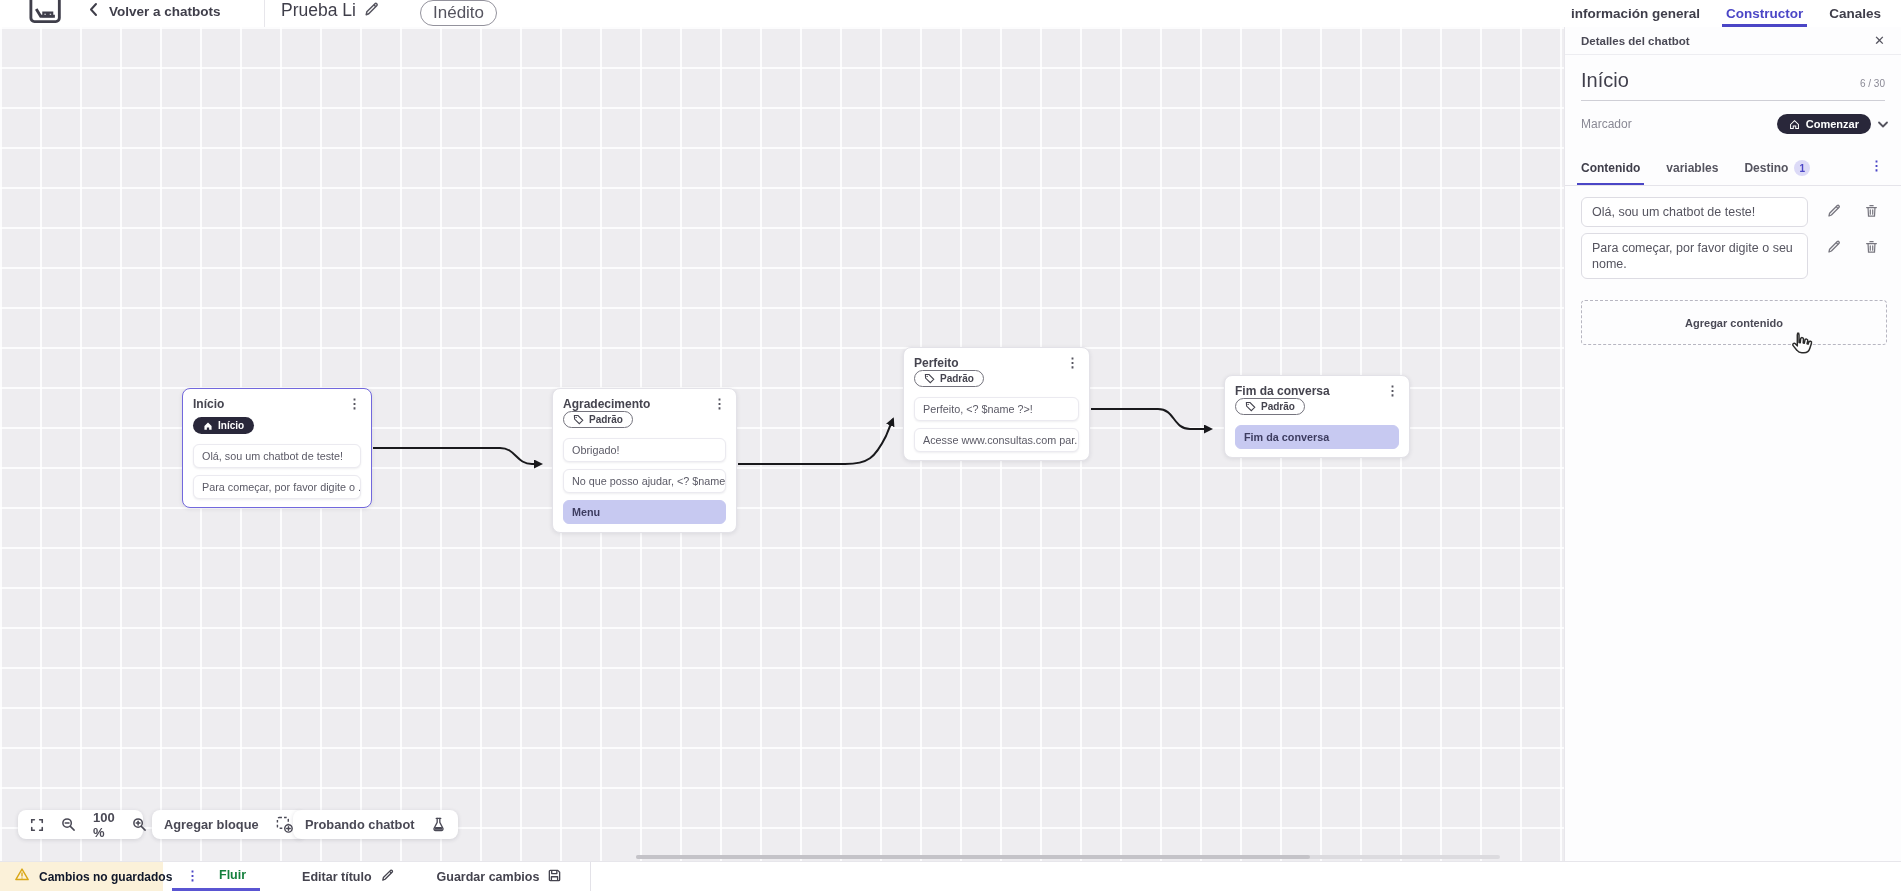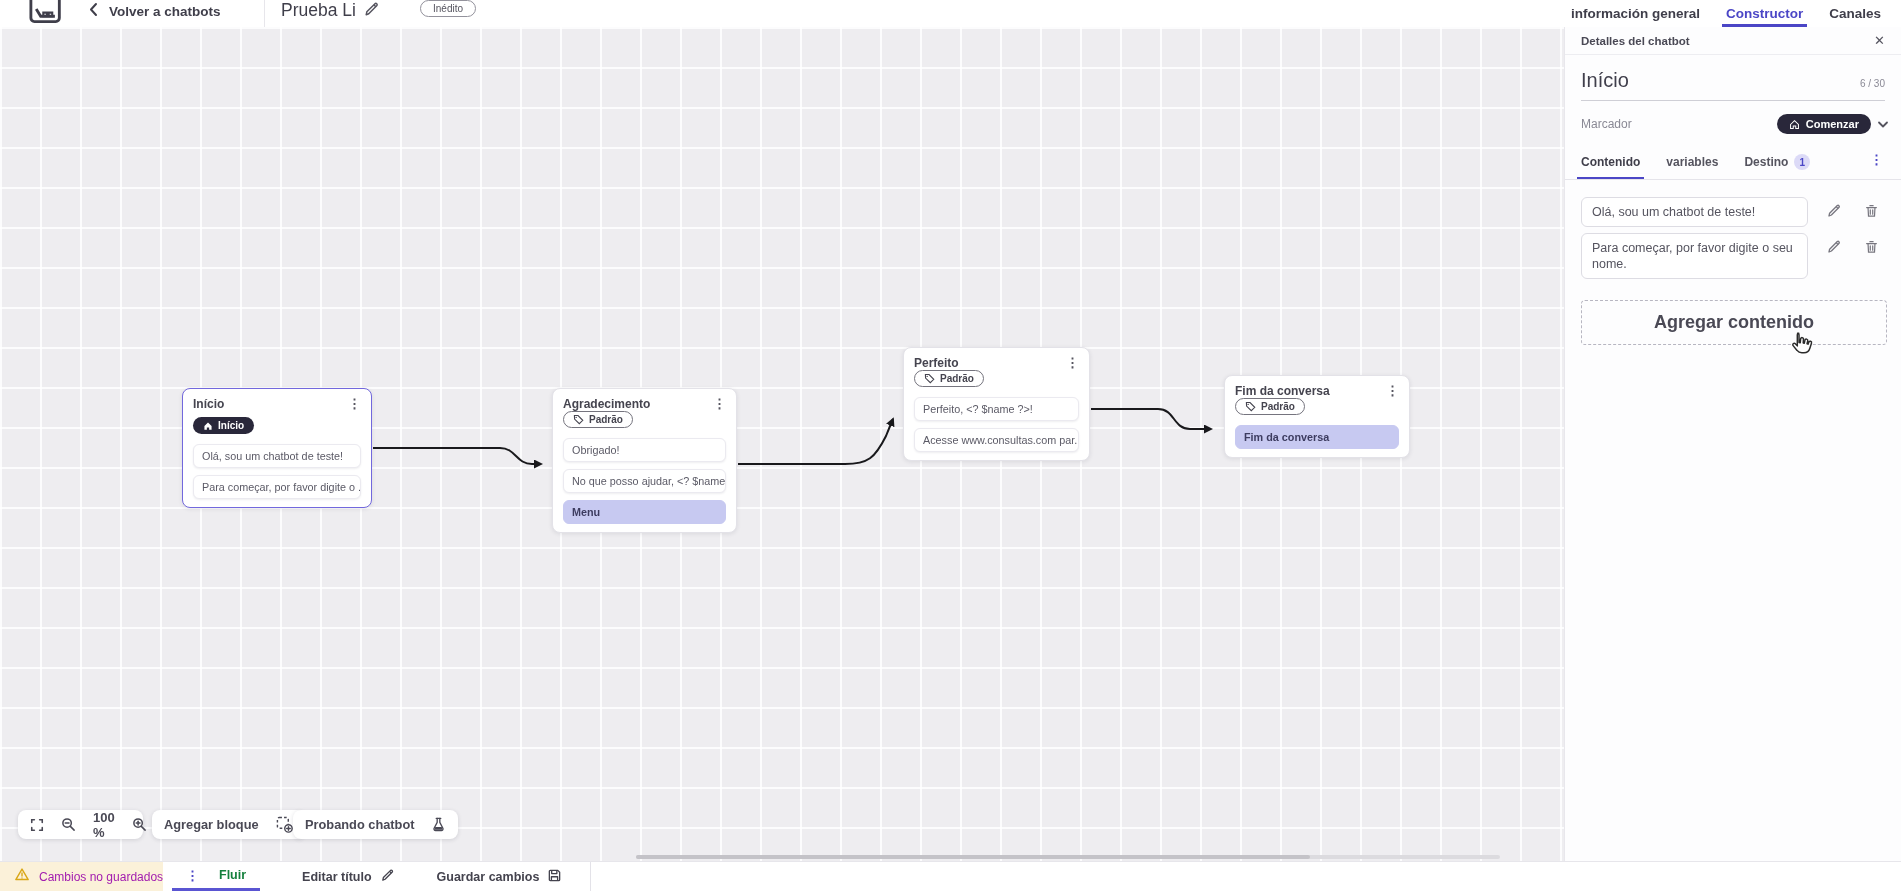--- a/index.html
+++ b/index.html
@@ -7,21 +7,21 @@
   .app { position:relative; width:1901px; height:891px; background:#fff; overflow:hidden; }
 
   
   .topbar { position:absolute; left:0; top:0; width:1901px; height:27px; background:#fff; z-index:30; }
   .logo { position:absolute; left:27px; top:-6px; width:38px; height:32px; color:#3f3e4a; }
   .back-btn { position:absolute; left:88px; top:2px; display:flex; align-items:center; gap:10px; color:#3f3e4a; cursor:pointer; }
   .back-label { font-size:13.5px; font-weight:700; color:#3f3e4a; }
   .topbar-divider { position:absolute; left:264px; top:0; width:1px; height:27px; background:#e7e6eb; }
   .bot-title { position:absolute; left:281px; top:0px; font-size:17.5px; font-weight:400; color:#3f3e4a; }
   .title-edit { position:absolute; left:363px; top:1px; color:#55545f; }
-  .status-pill { position:absolute; left:420px; top:0px; border:1px solid #93929c; border-radius:999px; padding:2px 12px; font-size:10px; color:#55545f; background:#fff; }
+  .status-pill { position:absolute; left:420px; top:0px; border:1px solid #93929c; border-radius:999px; padding:2px 12px; font-size:17px; color:#55545f; background:#fff; }
 
   .top-tabs { position:absolute; left:1571px; top:0; height:27px; display:flex; align-items:center; gap:26px; }
   .top-tab { font-size:13.5px; font-weight:700; color:#3f3e4a; cursor:pointer; position:relative; height:27px; display:flex; align-items:center; }
   .top-tab.active { color:#4b46c6; }
   .top-tab.active::after { content:""; position:absolute; left:-4px; right:-4px; bottom:0; height:3px; background:#4b46c6; }
 
   
   .canvas { position:absolute; left:0; top:27px; width:1564px; height:834px;
     background-color:#eeedf0;
     background-image:linear-gradient(to right, rgba(255,255,255,.85) 2px, transparent 2px),
@@ -63,43 +63,43 @@
   .block-name { font-size:20px; font-weight:400; color:#403f4c; }
   .char-counter { font-size:10px; color:#8a8995; }
   .name-underline { margin:8px 16px 0 16px; border-bottom:1px solid #cfcfd6; }
   .marker-row { display:flex; align-items:center; justify-content:space-between; padding:13px 12px 0 16px; }
   .marker-label { font-size:12px; color:#8a8995; }
   .marker-value-wrap { display:flex; align-items:center; gap:6px; }
   .marker-pill { display:inline-flex; align-items:flex-end; gap:6px; background:#29273a; color:#fff; border-radius:999px;
     padding:4px 12px; font-size:11px; font-weight:700; cursor:pointer; }
   .marker-chevron { color:#55545f; display:inline-flex; cursor:pointer; }
 
-  .panel-tabs { display:flex; align-items:center; margin-top:14px; padding:0 16px; border-bottom:1px solid #e5e4ea; position:relative; }
+  .panel-tabs { display:flex; align-items:center; margin-top:20px; padding:0 16px; border-bottom:1px solid #e5e4ea; position:relative; }
   .panel-tab { font-size:12px; font-weight:700; color:#55545f; padding:6px 0 9px 0; margin-right:26px; cursor:pointer; position:relative; display:flex; align-items:center; gap:6px; }
   .panel-tab.active { color:#3f3e4a; }
   .panel-tab.active::after { content:""; position:absolute; left:-4px; right:-4px; bottom:-1px; height:2.5px; background:#4b46c6; }
   .tab-badge { width:16px; height:16px; border-radius:50%; background:#dcdaf7; color:#4b46c6; font-size:10px; font-weight:700;
     display:inline-flex; align-items:center; justify-content:center; }
   .panel-tabs .kebab { position:absolute; right:18px; top:5px; color:#4b46c6; }
 
   .content-item { position:absolute; left:16px; display:flex; align-items:flex-start; }
   .content-box { width:227px; background:#fff; border:1px solid #dddce3; border-radius:6px; padding:6px 10px;
     font-size:12.5px; color:#55545f; line-height:1.28; cursor:text; }
   .content-actions { display:flex; align-items:center; gap:22px; margin-left:18px; margin-top:6px; color:#77767f; }
   .icon-btn { cursor:pointer; display:inline-flex; color:#77767f; }
   .add-content { position:absolute; left:16px; top:273px; width:306px; height:45px; border:1px dashed #b7b6c1; border-radius:4px;
-    display:flex; align-items:center; justify-content:center; font-size:18px; font-weight:700; color:#4a4955; cursor:pointer; background:transparent; }
+    display:flex; align-items:center; justify-content:center; font-size:11px; font-weight:700; color:#4a4955; cursor:pointer; background:transparent; }
 
   .hand-cursor { position:absolute; left:1786px; top:330px; width:30px; height:32px; z-index:50; pointer-events:none; }
 
   
   .footer { position:absolute; left:0; top:861px; width:1901px; height:30px; background:#fff; border-top:1px solid #e7e6eb;
     display:flex; align-items:stretch; z-index:40; }
   .unsaved { width:163px; background:#fbf1d9; display:flex; align-items:center; gap:9px; padding-left:14px; }
-  .unsaved-label { font-size:12px; font-weight:400; color:#a21caf; white-space:nowrap; }
+  .unsaved-label { font-size:12px; font-weight:700; color:#0f172a; white-space:nowrap; }
   .flow-tab { display:flex; align-items:center; gap:20px; padding:0 14px; margin-left:9px; border-bottom:3px solid #5a55d2; cursor:pointer; }
   .flow-tab .kebab { color:#4b46c6; }
   .flow-tab-label { font-size:12.5px; font-weight:700; color:#15803d; }
   .footer-action { display:flex; align-items:center; gap:8px; font-size:12.5px; font-weight:700; color:#44434e; cursor:pointer; }
   .footer-action.edit { margin-left:42px; }
   .footer-action.save { margin-left:42px; }
   .footer-divider { width:1px; background:#e3e2e8; margin-left:28px; }
 </style>
 </head>
 <body>

